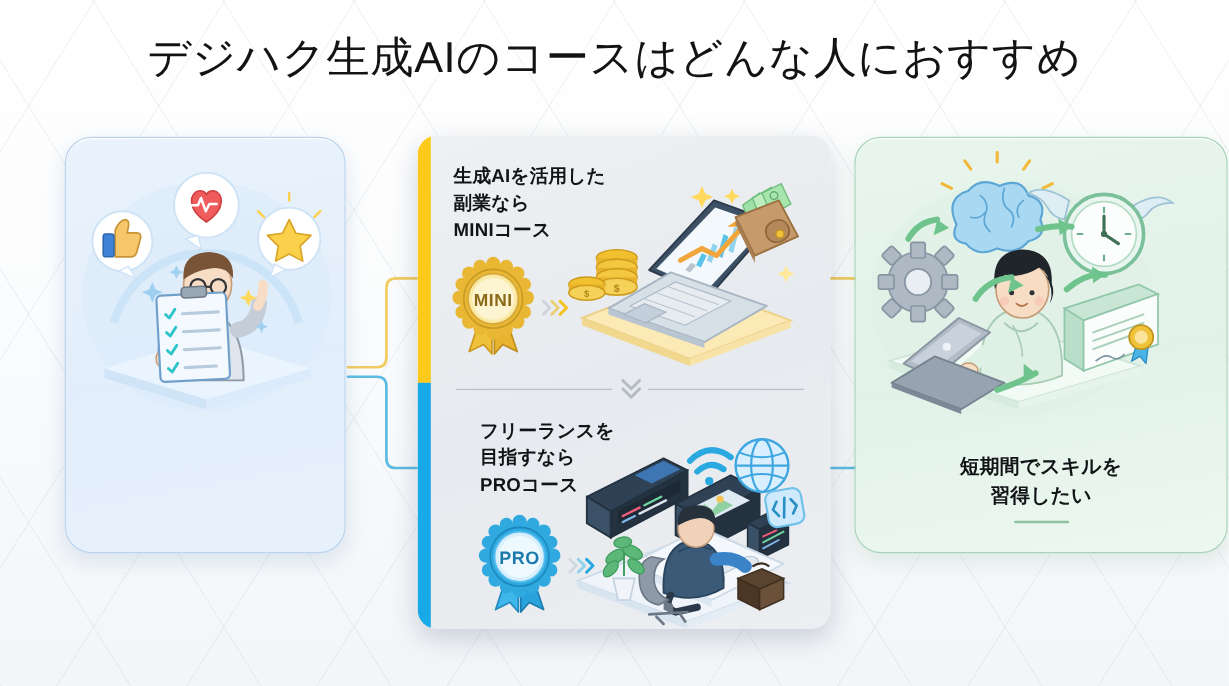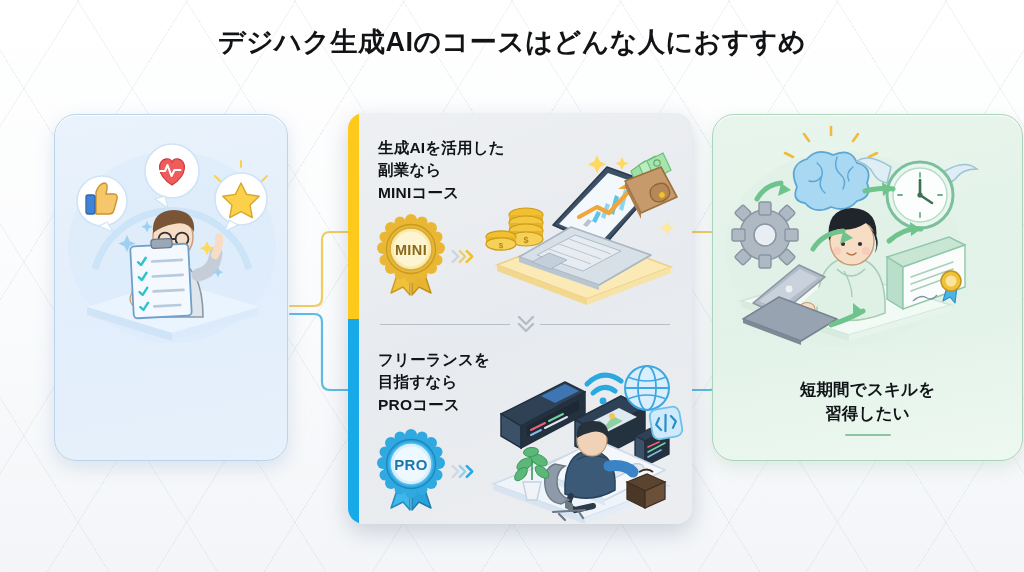--- a/index.html
+++ b/index.html
@@ -22,22 +22,22 @@
       repeating-linear-gradient(-58deg, rgba(170,185,200,.16) 0 1px, transparent 1px 92px),
       linear-gradient(180deg,#ffffff 0%, #fbfcfd 45%, #f3f5f8 100%);
     pointer-events: none;
   }
 
   
   .title {
     position: absolute;
     top: 24px; left: 0; right: 0;
     text-align: center;
-    font-size: 27px;
-    font-weight: 700;
+    font-size: 36px;
+    font-weight: 400;
     letter-spacing: .5px;
     color: #111315;
     white-space: nowrap;
     text-shadow: 0 1px 0 rgba(255,255,255,.7);
   }
 
   
   .card {
     position: absolute;
     border-radius: 22px;
@@ -108,24 +108,24 @@
     position: absolute; left:0; top:0; width: 100%; height: 50%;
     background: #fdc91b;
   }
   .accent-bar .accent-bottom {
     position: absolute; left:0; bottom:0; width: 100%; height: 50%;
     background: #18a9e8;
   }
 
   .course-block {
     position: absolute;
-    left: 11px; right: 4px;
+    left: 11px; right: 16px;
   }
   .course-mini { top: 0;   height: 196px; }
-  .course-pro  { top: 212px; height: 199px; }
+  .course-pro  { top: 212px; height: 199px; margin-left: 22px; }
 
   .course-heading {
     position: absolute;
     left: 19px; top: 24px;
     font-size: 15.5px;
     font-weight: 900;
     color: #101417;
     line-height: 1.45;
     letter-spacing: .2px;
     white-space: pre-line;

